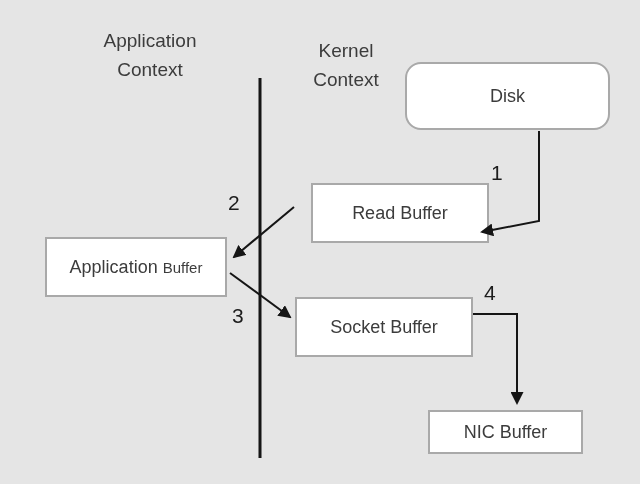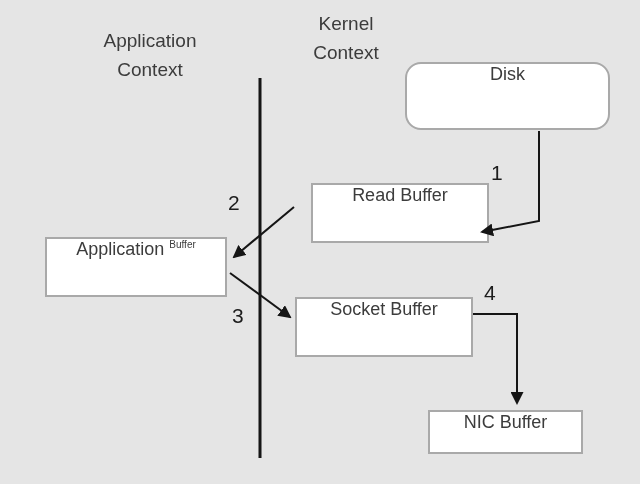--- a/index.html
+++ b/index.html
@@ -8,39 +8,39 @@
     --text:#3c3c3c;
   }
   html,body{margin:0;padding:0;background:#ffffff;}
   .canvas{
     position:relative;width:640px;height:484px;background:#e5e5e5;
     font-family:"Liberation Sans","DejaVu Sans",sans-serif;overflow:hidden;
   }
   .hdr{position:absolute;text-align:center;font-size:19px;line-height:1.55;color:var(--text);}
   .box{
     position:absolute;background:#ffffff;border:2px solid var(--box-border);
-    display:flex;justify-content:center;
+    display:flex;align-items:center;justify-content:center;
     font-size:18px;color:var(--text);box-sizing:border-box;
   }
   .box.rounded{border-radius:16px;}
-  .sub{font-size:10px;margin-left:5px;}
+  .sub{font-size:15px;margin-left:5px;}
   .num{position:absolute;font-size:21px;color:#1c1c1c;}
   .layer{position:absolute;left:0;top:0;pointer-events:none;}
 </style>
 </head>
 <body>
 
 <div class="canvas">
 
   <div class="hdr" style="left:62px;top:26px;width:176px;">
     <div>Application</div>
     <div>Context</div>
   </div>
 
-  <div class="hdr" style="left:285px;top:9px;width:122px;">
+  <div class="hdr" style="left:285px;top:36px;width:122px;">
     <div>Kernel</div>
     <div>Context</div>
   </div>
 
   <div class="box rounded" style="left:405px;top:62px;width:205px;height:68px;">
     <span>Disk</span>
   </div>
 
   <div class="box" style="left:311px;top:183px;width:178px;height:60px;">
     <span>Read Buffer</span>

